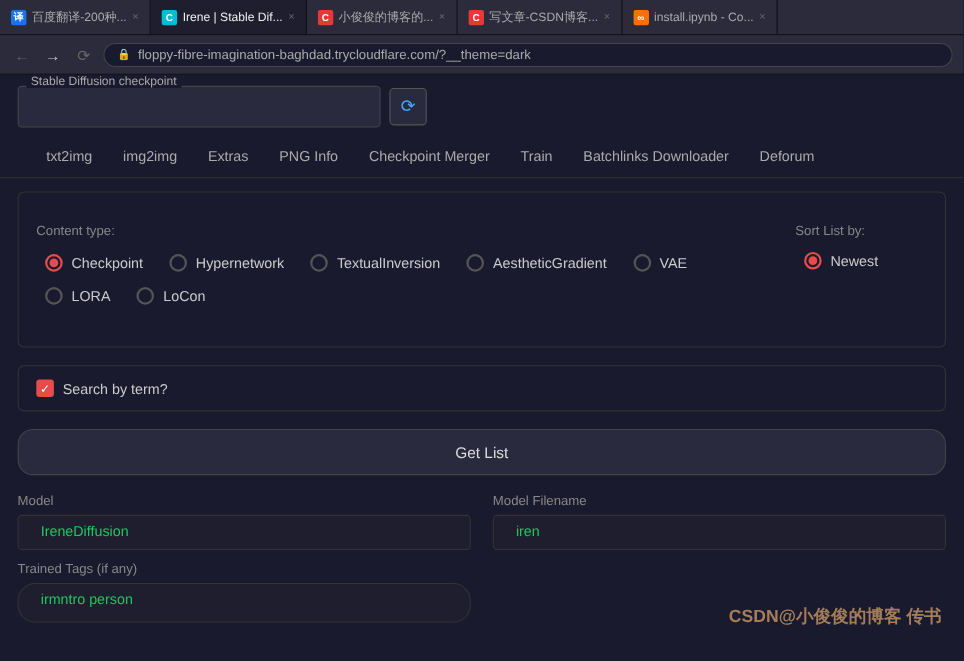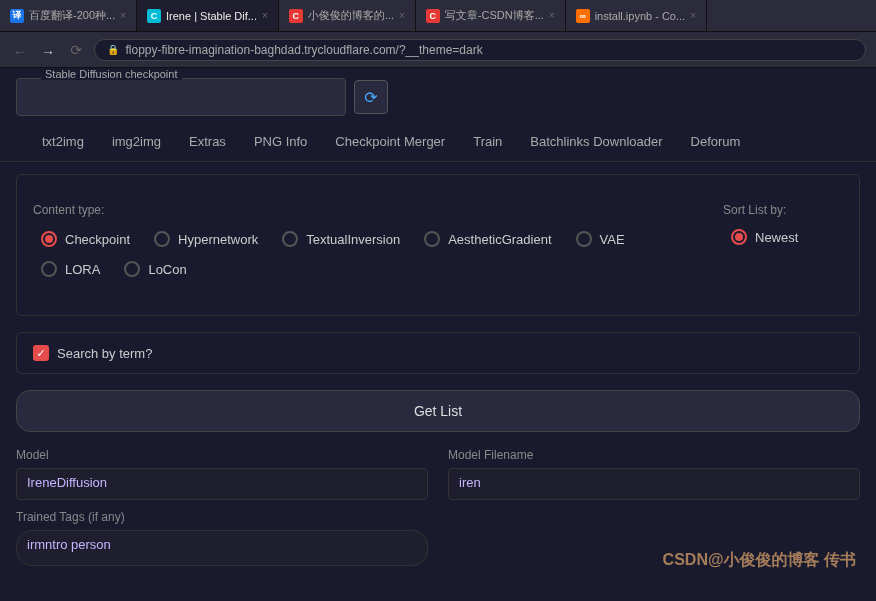--- a/index.html
+++ b/index.html
@@ -105,21 +105,21 @@
       padding: 0 16px;
       margin-bottom: 8px;
       gap: 8px;
     }
     .checkpoint-input-wrapper {
       position: relative;
     }
     .checkpoint-label {
       position: absolute;
       top: -10px;
-      left: 25px;
+      left: 8px;
       font-size: 11px;
       color: #aaa;
       background: #1a1a2e;
       padding: 0 4px;
     }
     .checkpoint-input {
       width: 330px;
       height: 38px;
       background: #2a2a3e;
       border: 1px solid #444;
@@ -287,22 +287,22 @@
     .model-right {
       flex: 1;
     }
     .field-label {
       font-size: 12px;
       color: #888;
       margin-bottom: 6px;
     }
     .field-value {
       font-size: 13px;
-      color: #c4b5fd;
-      padding: 6px 10px;
+      color: #22c55e;
+      padding: 6px 20px;
       background: #1e1e2e;
       border: 1px solid #333;
       border-radius: 4px;
       min-height: 32px;
     }
     .tags-field {
       min-height: 36px;
       border-radius: 16px;
     }
     .field-group {

